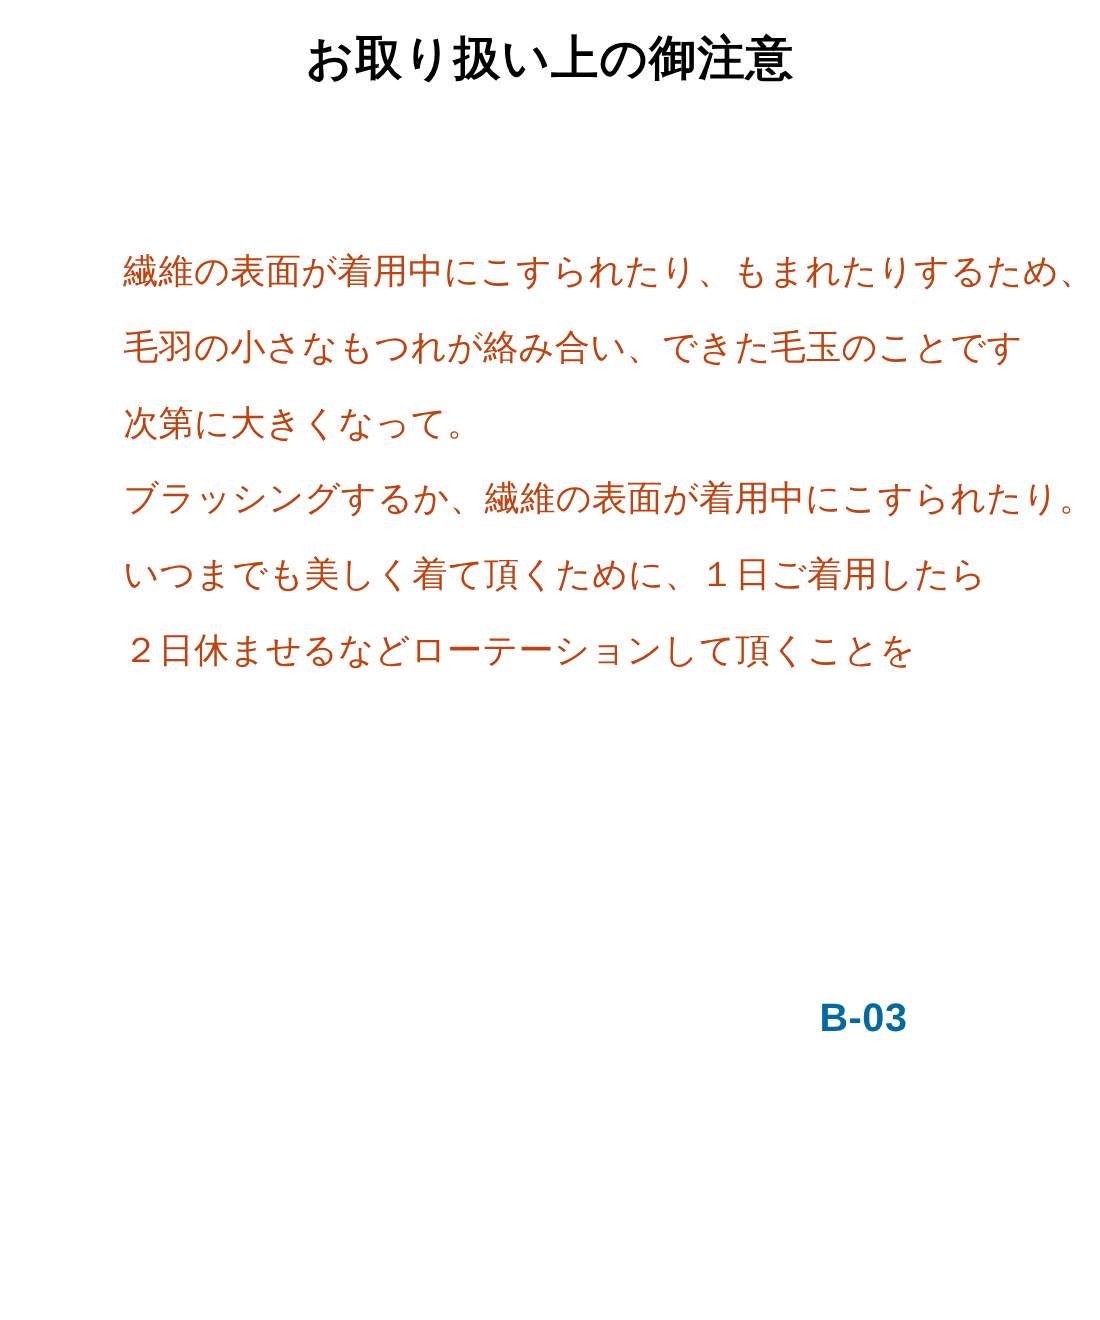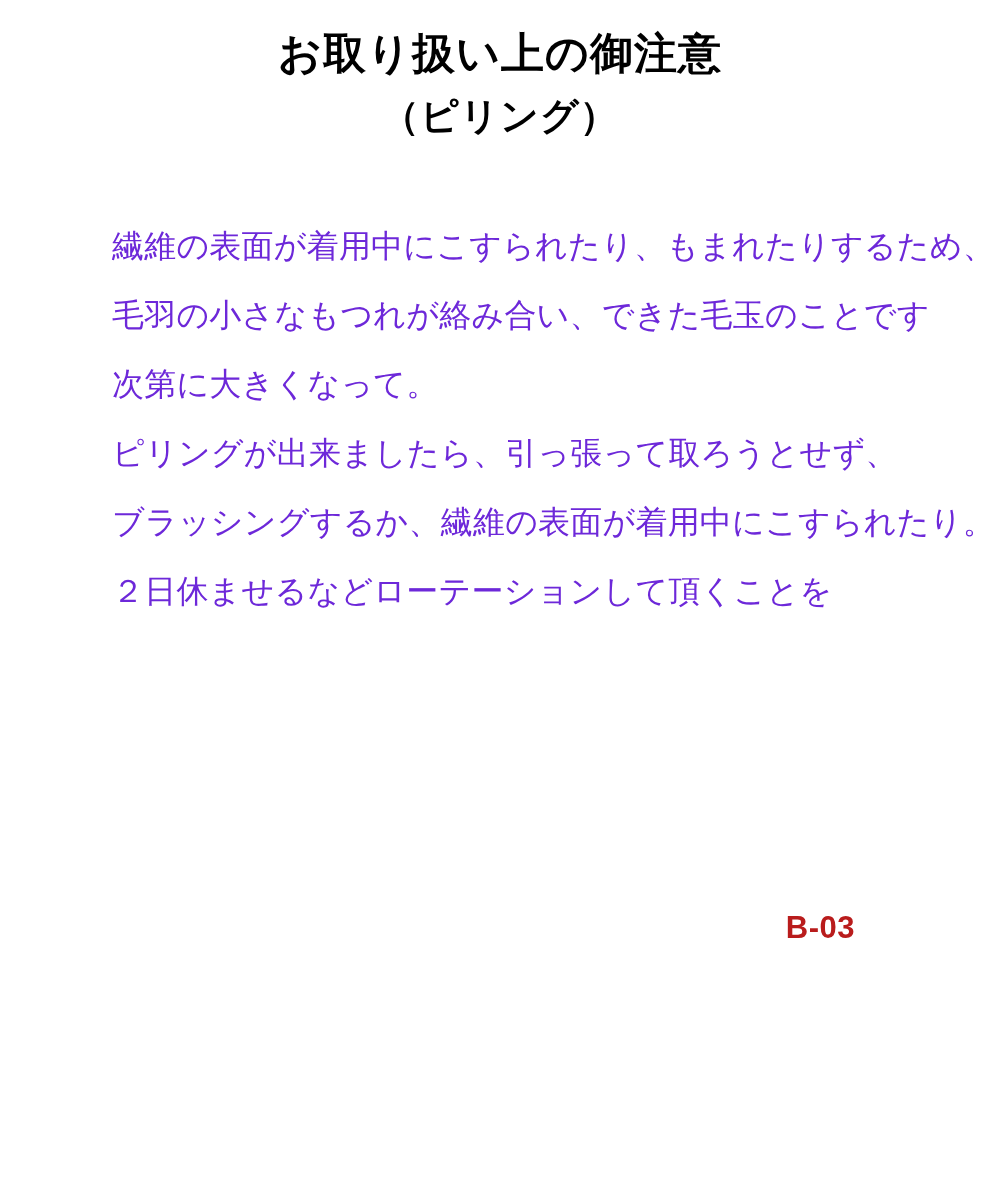--- a/index.html
+++ b/index.html
@@ -43,47 +43,46 @@
     position: absolute;
     top: 212px;
     left: 112px;
     width: 800px;
   }
   .body-line {
     font-size: 32px;
     line-height: 69px;
     letter-spacing: 0.2px;
     white-space: pre;
-    color: #6d28d9;
+    color: #c2410c;
     font-family: Liberation Serif, serif;
   }
   .footer-code {
     position: absolute;
-    right: 145px;
+    right: 175px;
     bottom: 26px;
-    font-size: 31px;
+    font-size: 36px;
     font-weight: bold;
     letter-spacing: 0.5px;
-    color: #b91c1c;
+    color: #0369a1;
   }
 </style>
 </head>
 <body>
 
 <div class="page">
 
   <div class="title-block">
     <div class="title-line">お取り扱い上の御注意</div>
-    <div class="title-line-2">（ピリング）</div>
   </div>
 
   <div class="body-block">
     <div class="body-line">繊維の表面が着用中にこすられたり、もまれたりするため、</div>
     <div class="body-line">毛羽の小さなもつれが絡み合い、できた毛玉のことです</div>
     <div class="body-line">次第に大きくなって。</div>
-    <div class="body-line">ピリングが出来ましたら、引っ張って取ろうとせず、</div>
     <div class="body-line">ブラッシングするか、繊維の表面が着用中にこすられたり。</div>
+    <div class="body-line">いつまでも美しく着て頂くために、１日ご着用したら</div>
     <div class="body-line">２日休ませるなどローテーションして頂くことを</div>
   </div>
 
   <div class="footer-code">B-03</div>
 
 </div>
 
 </body></html>

